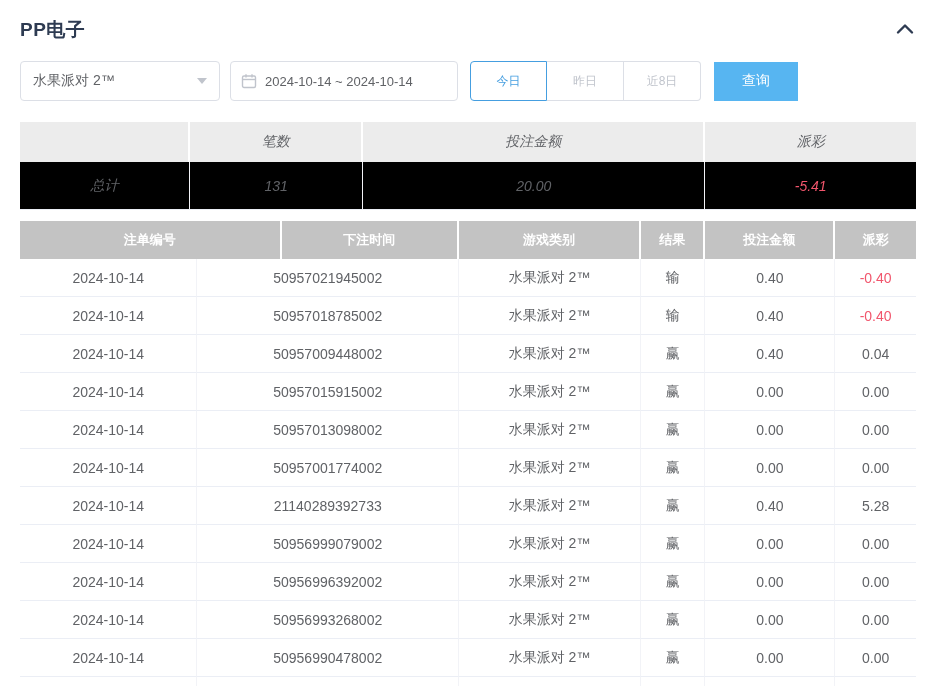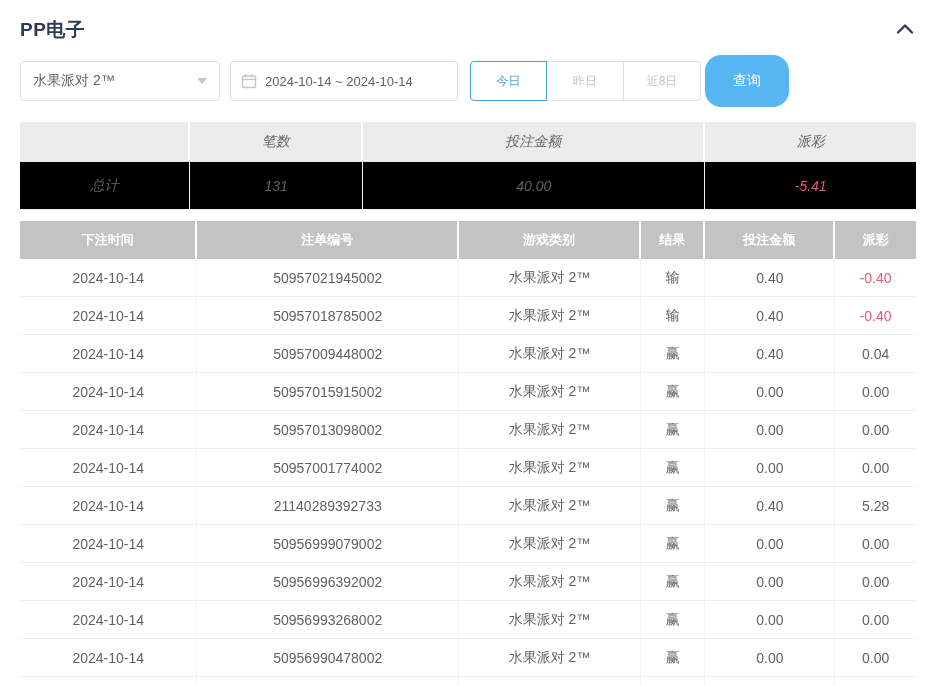--- a/index.html
+++ b/index.html
@@ -22,22 +22,22 @@
   .date-box { width:228px; height:40px; border:1px solid #dcdfe6; border-radius:4px; margin-left:10px;
     display:flex; align-items:center; padding:0 10px; cursor:pointer; }
   .date-box .date-text { font-size:13px; color:#606266; margin-left:8px; white-space:nowrap; }
   .btn-group { display:flex; margin-left:12px; height:40px; }
   .btn-group .gbtn { min-width:77px; padding:0 16px; height:40px; background:#fff; border:1px solid #dcdfe6;
     border-left-width:0; font-size:12px; color:#c0c4cc; cursor:pointer;
     display:flex; align-items:center; justify-content:center; }
   .btn-group .gbtn:first-child { border-left-width:1px; border-radius:4px 0 0 4px; }
   .btn-group .gbtn:last-child { border-radius:0 4px 4px 0; }
   .btn-group .gbtn.active { color:#459ee0; border:1px solid #459ee0; position:relative; z-index:1; }
-  .query-btn { margin-left:4px; width:84px; height:52px; background:#57b5f1; color:#fff; border:none;
-    border-radius:16px; font-size:14px; cursor:pointer; display:flex; align-items:center; justify-content:center; }
+  .query-btn { margin-left:13px; width:84px; height:39px; background:#57b5f1; color:#fff; border:none;
+    border-radius:0; font-size:14px; cursor:pointer; display:flex; align-items:center; justify-content:center; }
 
   
   .sum-table { margin-top:21px; width:896px; }
   .srow { display:flex; width:100%;font-style:italic; }
   .scell { display:flex; align-items:center; justify-content:center; font-size:14px; color:#606266; }
   .sum-head .scell { background:#ececec; height:40px; border-right:2px solid #fff; }
   .sum-head .scell:last-child { border-right:none; }
   .sum-body .scell { background:#000000; height:48px; border-bottom:1px solid #ebeef5;
     border-right:1px solid #f2f3f7; }
   .sum-body .scell:last-child { border-right:none; }
@@ -102,29 +102,29 @@
   <div class="sum-table">
     <div class="srow sum-head">
       <div class="scell sc1"></div>
       <div class="scell sc2">笔数</div>
       <div class="scell sc3">投注金额</div>
       <div class="scell sc4">派彩</div>
     </div>
     <div class="srow sum-body">
       <div class="scell sc1">总计</div>
       <div class="scell sc2">131</div>
-      <div class="scell sc3">40.00</div>
+      <div class="scell sc3">20.00</div>
       <div class="scell sc4 neg" id="sum-payout">-5.41</div>
     </div>
   </div>
 
   <div class="det-table">
     <div class="det-head">
+      <div class="hcell c2">注单编号</div>
       <div class="hcell c1">下注时间</div>
-      <div class="hcell c2">注单编号</div>
       <div class="hcell c3">游戏类别</div>
       <div class="hcell c4">结果</div>
       <div class="hcell c5">投注金额</div>
       <div class="hcell c6">派彩</div>
     </div>
     <div id="det-body">
         <div class="trow">
           <div class="tcell c1">2024-10-14</div>
           <div class="tcell c2">50957021945002</div>
           <div class="tcell c3">水果派对 2™</div>

